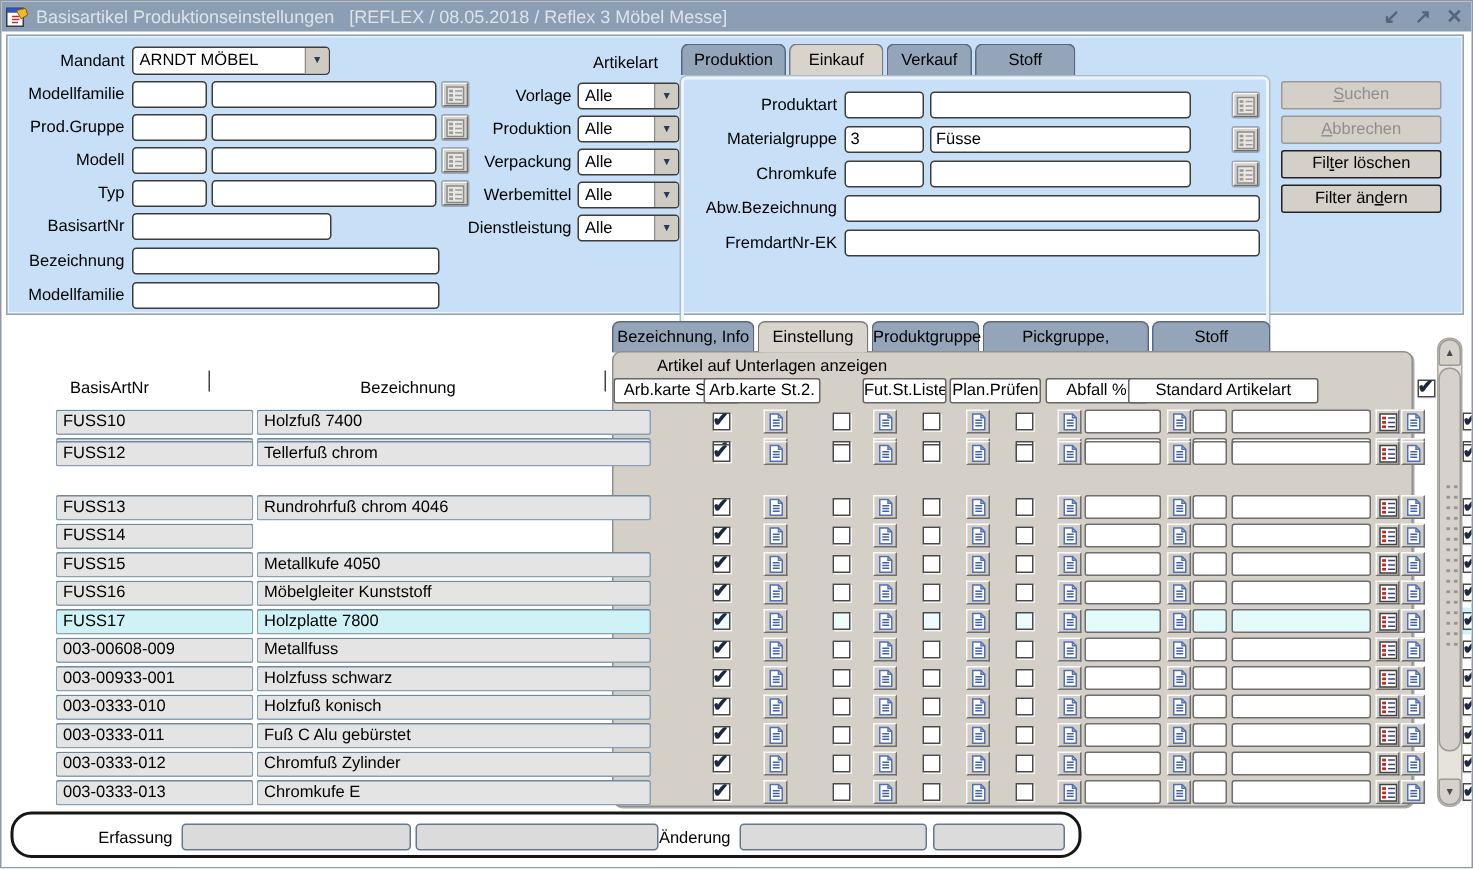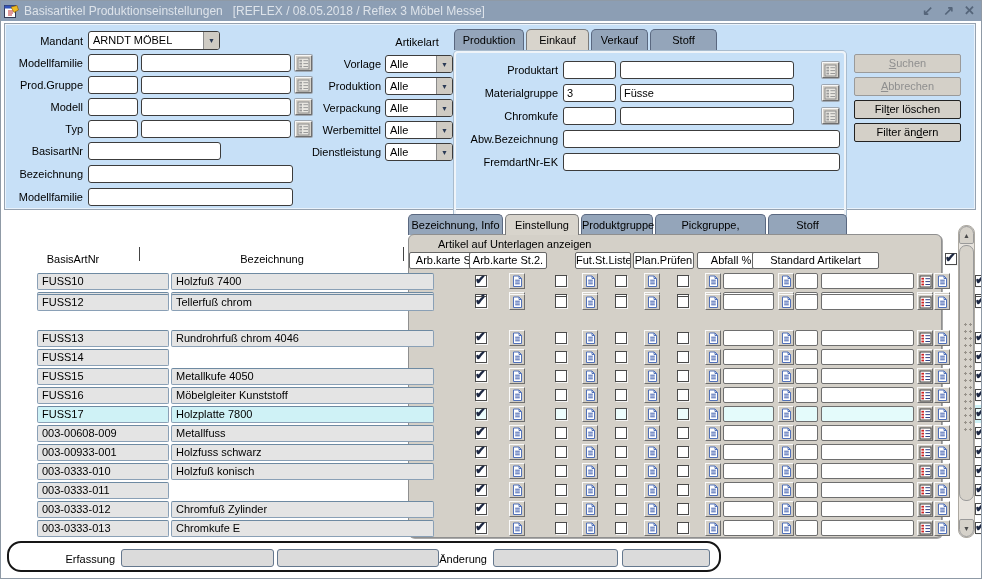--- a/index.html
+++ b/index.html
@@ -972,20 +972,21 @@
           <svg width="13" height="13" viewBox="0 0 13 13">
             <path d="M2.5 1 h5.5 l2.5 2.5 v8 h-8 z" fill="#fff" stroke="#5070b8"></path>
             <path d="M8 1 v2.5 h2.5" fill="none" stroke="#5070b8"></path>
             <path d="M4.2 5.2 H8.8 M4.2 7 H8.8 M4.2 8.8 H8.8" stroke="#4060b0"></path>
           </svg>
         </span>
     <span class="cb rowcb checked"></span>
   </div>
       <div class="grid-row" style="top: 481px;">
     <div class="cell cell-id">003-0333-011</div>
+    <div class="cell cell-name">Fuß C Alu gebürstet</div>
     <span class="cb cb1 checked"></span>
     <span class="ibtn i1">
           <svg width="13" height="13" viewBox="0 0 13 13">
             <path d="M2.5 1 h5.5 l2.5 2.5 v8 h-8 z" fill="#fff" stroke="#5070b8"></path>
             <path d="M8 1 v2.5 h2.5" fill="none" stroke="#5070b8"></path>
             <path d="M4.2 5.2 H8.8 M4.2 7 H8.8 M4.2 8.8 H8.8" stroke="#4060b0"></path>
           </svg>
         </span>
     <span class="cb cb2"></span>
     <span class="ibtn i2">

